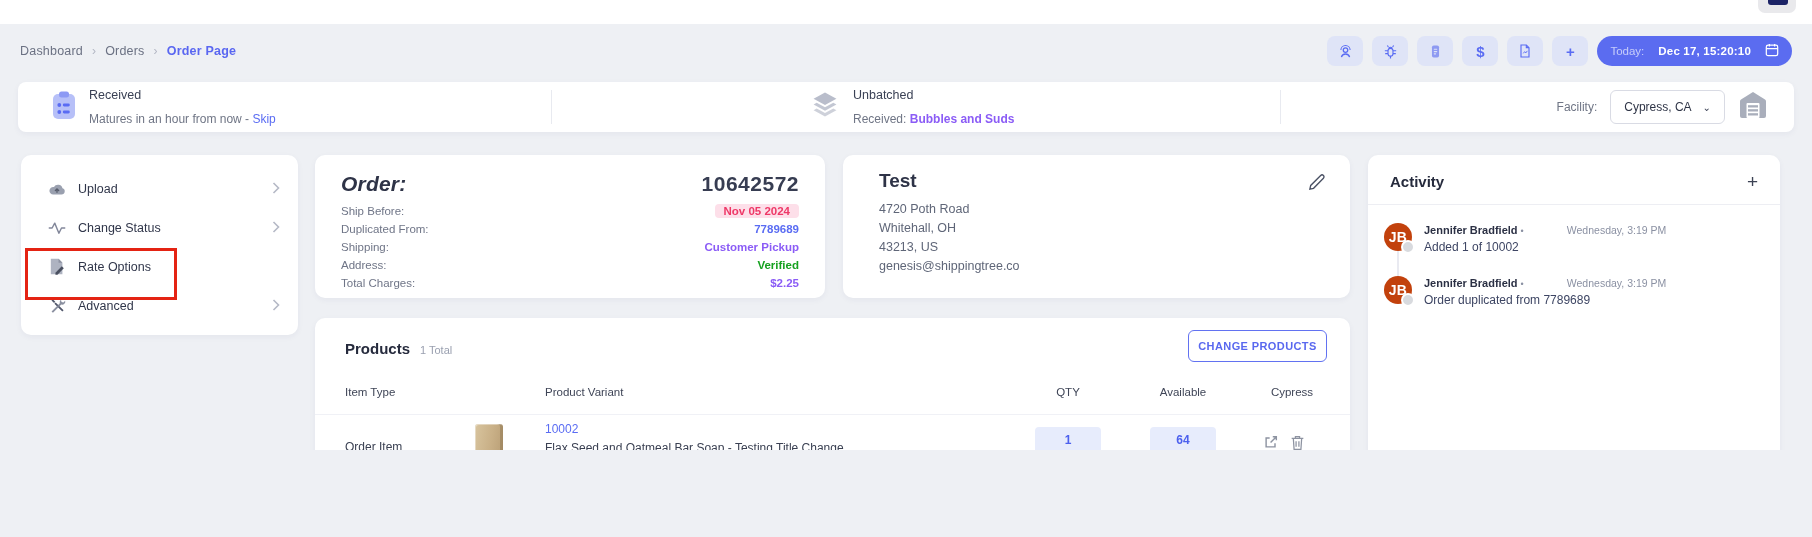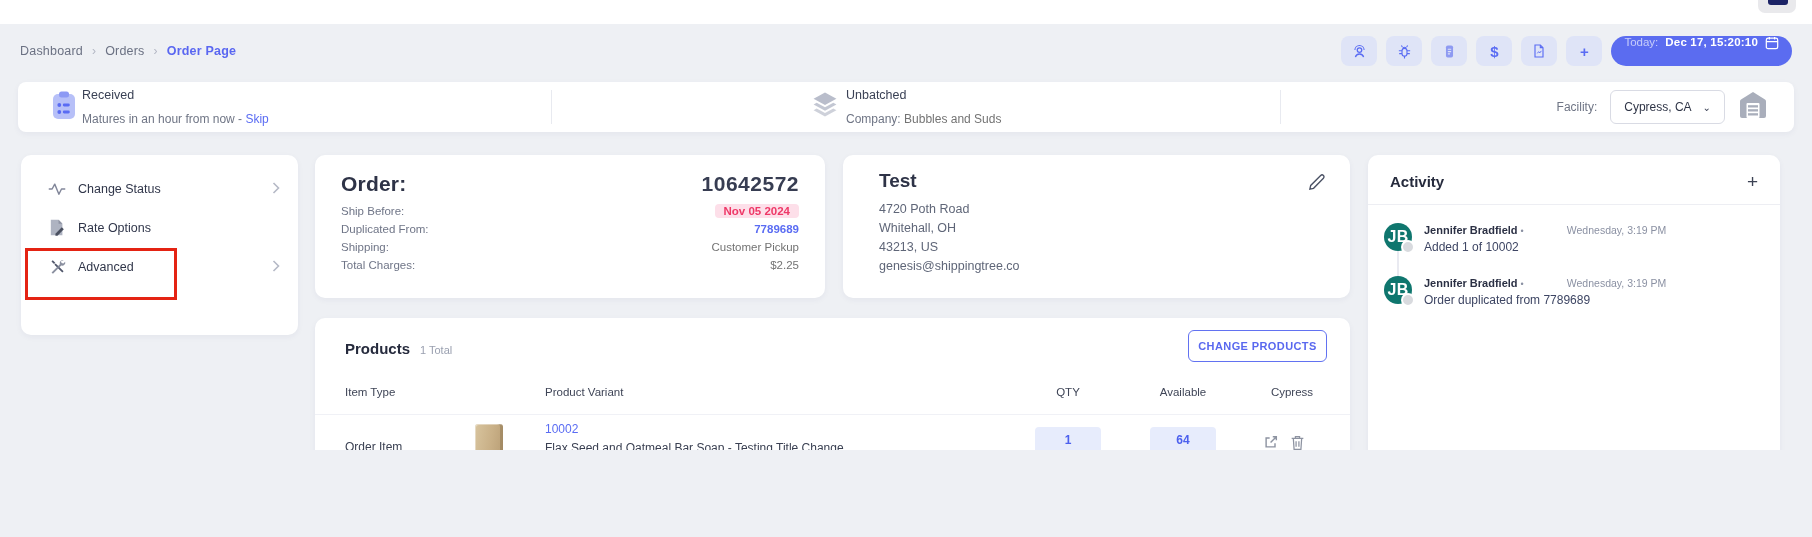--- a/index.html
+++ b/index.html
@@ -12,77 +12,77 @@
 
   
   .breadcrumb{position:absolute;left:20px;top:44px;display:flex;align-items:center;gap:9px;font-size:12.5px;color:#6b7183;letter-spacing:.2px;}
   .breadcrumb .sep{color:#b3b7c4;font-size:12px;}
   .breadcrumb .current{color:#5a67f1;font-weight:bold;}
 
   
   .toolbar{position:absolute;right:20px;top:36px;display:flex;align-items:center;gap:9px;}
   .tool-btn{width:36px;height:30px;border-radius:8px;background:#dfe4f7;color:#5a6cf3;display:flex;align-items:center;justify-content:center;font-size:15px;font-weight:bold;}
   .tool-btn svg{display:block;}
-  .date-btn{height:30px;border-radius:15px;background:#5b6cf0;color:#fff;display:flex;gap:7px;padding:0 13px;font-size:11.5px;}
+  .date-btn{height:30px;border-radius:15px;background:#5b6cf0;color:#fff;display:flex;align-items:center;gap:14px;padding:0 13px;font-size:11.5px;}
   .date-btn .prefix{color:rgba(255,255,255,.65);}
   .date-btn .dt{font-weight:bold;letter-spacing:.2px;}
 
   
   .card{position:absolute;background:#fff;border-radius:10px;box-shadow:0 2px 6px rgba(30,40,90,.05);}
 
   
   #statusbar{left:18px;top:82px;width:1776px;height:50px;border-radius:8px;}
-  .st-sec{position:absolute;top:0;height:50px;display:flex;align-items:center;gap:6px;}
+  .st-sec{position:absolute;top:0;height:50px;display:flex;align-items:center;gap:13px;}
   .st-title{font-size:12.5px;color:#3a4155;font-weight:500;line-height:16px;}
   .st-sub{font-size:12px;color:#6f7585;line-height:16px;margin-top:8px;}
   .st-link{color:#5a6cf3;cursor:pointer;}
   .v-div{position:absolute;top:8px;width:1px;height:34px;background:#e8eaf0;}
   .facility{position:absolute;right:26px;top:0;height:50px;display:flex;align-items:center;gap:13px;}
   .fac-label{font-size:12px;color:#6f7585;}
   .fac-select{height:32px;border:1px solid #d9dbe4;border-radius:6px;background:#fff;display:flex;align-items:center;gap:11px;padding:0 13px;font-size:12px;color:#2f3547;cursor:pointer;}
   .fac-select .chev{color:#3a4155;font-size:10px;}
 
   
   #sidebar{left:21px;top:155px;width:277px;height:180px;padding-top:14px;box-sizing:border-box;}
   .side-item{position:relative;height:39px;display:flex;align-items:center;padding:0 18px 0 26px;cursor:pointer;}
   .side-icon{width:20px;display:flex;justify-content:center;}
   .side-label{margin-left:11px;font-size:12.5px;color:#30364a;font-weight:500;flex:1;}
   .side-chev{color:#b5b9c6;}
   .red-box{position:absolute;left:25px;top:248px;width:146px;height:46px;border:3px solid #e42313;z-index:30;}
 
   
   #order-card{left:315px;top:155px;width:510px;height:143px;padding:17px 26px;box-sizing:border-box;}
   .order-head{display:flex;justify-content:space-between;align-items:baseline;}
-  .order-title{font-size:21px;font-weight:bold;color:#2e3347;letter-spacing:.2px;}
+  .order-title{font-size:21px;font-weight:bold;color:#2e3347;letter-spacing:.2px;font-style:italic;}
   .order-number{font-size:21px;font-weight:bold;color:#373d52;letter-spacing:.5px;}
   .order-rows{margin-top:6px;display:flex;flex-direction:column;}
   .o-row{display:flex;justify-content:space-between;align-items:center;height:18px;font-size:11.5px;}
   .o-label{color:#6f7587;}
   .pill-pink{background:#fddfe9;color:#ee3867;font-weight:bold;padding:1px 9px;border-radius:4px;}
   .val-link{color:#5a6cf3;font-weight:600;cursor:pointer;}
-  .val-bold{color:#737373;font-weight:normal;}
+  .val-bold{color:#8b5cf6;font-weight:bold;}
   .val-green{color:#16a120;font-weight:bold;}
 
   
   #recipient-card{left:843px;top:155px;width:507px;height:143px;padding:15px 36px;box-sizing:border-box;}
   .rcp-name{font-size:19px;font-weight:bold;color:#2e3347;}
   .rcp-line{font-size:12.5px;color:#5f6678;line-height:19px;}
   .rcp-lines{margin-top:8px;}
   .edit-btn{position:absolute;right:24px;top:18px;cursor:pointer;}
 
   
   #activity-card{left:1368px;top:155px;width:412px;height:400px;}
   .act-head{display:flex;justify-content:space-between;align-items:center;padding:18px 22px 14px 22px;}
   .act-title{font-size:15px;font-weight:700;color:#262b3d;}
   .act-add{font-size:19px;color:#3c4254;cursor:pointer;line-height:14px;}
   .act-div{height:1px;background:#edeef3;}
   .act-body{position:relative;padding:18px 16px 0 16px;}
   .act-line{position:absolute;left:29px;top:30px;width:2px;height:66px;background:#e9eaf1;}
   .act-entry{position:relative;display:flex;gap:12px;margin-bottom:20px;}
-  .avatar{position:relative;width:28px;height:28px;border-radius:50%;background:#0f766e;color:#fff;font-size:16px;font-weight:bold;display:flex;align-items:center;justify-content:center;letter-spacing:.3px;flex:0 0 28px;}
+  .avatar{position:relative;width:28px;height:28px;border-radius:50%;background:#c2410c;color:#fff;font-size:14px;font-weight:bold;display:flex;align-items:center;justify-content:center;letter-spacing:.3px;flex:0 0 28px;}
   .status-dot{position:absolute;right:-3px;bottom:-3px;width:10px;height:10px;border-radius:50%;background:#d8dade;border:2px solid #fff;}
   .act-meta{font-size:11px;color:#2b3044;font-weight:bold;line-height:15px;white-space:nowrap;}
   .act-meta .dot{color:#8b91a3;font-weight:normal;font-size:9px;}
   .act-meta .time{color:#8b91a3;font-weight:normal;font-size:10.5px;margin-left:40px;}
   .act-text{font-size:12px;color:#3d4563;line-height:17px;}
 
   
   #products-card{left:315px;top:318px;width:1035px;height:174px;}
   .prod-title-row{position:absolute;left:30px;top:22px;display:flex;align-items:baseline;gap:10px;}
   .prod-title{font-size:15px;font-weight:600;color:#262b3d;}
@@ -196,21 +196,21 @@
     <div class="v-div" style="left:533px;"></div>
     <div class="st-sec" style="left:792px;">
       <span><svg width="30" height="27" viewBox="0 0 28 26" fill="#b9bdcb">
             <path d="M14 0.5 25 6.5 14 12.5 3 6.5z"></path>
             <path d="M25 12l-11 6-11-6 3-1.6L14 14.7l8-4.3z" opacity=".85"></path>
             <path d="M25 17.5l-11 6-11-6 3-1.6L14 20.2l8-4.3z" opacity=".7"></path>
           </svg></span>
       <div>
         <div class="st-title">Unbatched</div>
         <div class="st-sub">
-          <span>Company:</span>
+          <span>Received:</span>
           <span class="val-bold" style="font-size:12px;">Bubbles and Suds</span>
         </div>
       </div>
     </div>
     <div class="v-div" style="left:1262px;"></div>
     <div class="facility">
       <span class="fac-label">Facility:</span>
       <div class="fac-select">
         <span>Cypress, CA</span>
         <span class="chev">⌄</span>
@@ -221,20 +221,32 @@
             <rect x="10" y="15.2" width="10" height="2.3" fill="#a9aebb"></rect>
             <rect x="10" y="19.2" width="10" height="2.3" fill="#a9aebb"></rect>
             <rect x="10" y="23.2" width="10" height="2.3" fill="#a9aebb"></rect>
           </svg></span>
     </div>
   </div>
 
   <div id="sidebar" class="card">
     <div class="side-item">
       <span class="side-icon">
+          <svg width="18" height="15" viewBox="0 0 24 18">
+            <path d="M7 17a5 5 0 1 1 .9-9.9A6.2 6.2 0 0 1 19.3 8.6 4.3 4.3 0 0 1 18 17z" fill="#9aa0af"></path>
+            <path d="M12 14V9.5M12 9.5 9.8 11.6M12 9.5l2.2 2.1" stroke="#565c6c" stroke-width="1.7" fill="none" stroke-linecap="round"></path>
+          </svg>
+        </span>
+      <span class="side-label">Upload</span>
+      <span class="side-chev"><svg width="8" height="12" viewBox="0 0 8 12" fill="none" stroke="currentColor" stroke-width="1.6">
+            <path d="M1.5 1l5 5-5 5"></path>
+          </svg></span>
+    </div>
+    <div class="side-item">
+      <span class="side-icon">
           <svg width="18" height="14" viewBox="0 0 24 16" fill="none" stroke="#82879a" stroke-width="1.9" stroke-linejoin="round">
             <path d="M1 8h4.5L9 1.5 14.5 15 18 8h5"></path>
           </svg>
         </span>
       <span class="side-label">Change Status</span>
       <span class="side-chev"><svg width="8" height="12" viewBox="0 0 8 12" fill="none" stroke="currentColor" stroke-width="1.6">
             <path d="M1.5 1l5 5-5 5"></path>
           </svg></span>
     </div>
     <div class="side-item">
@@ -272,20 +284,24 @@
         <span class="o-label">Ship Before:</span>
         <span class="pill-pink">Nov 05 2024</span>
       </div>
       <div class="o-row">
         <span class="o-label">Duplicated From:</span>
         <span class="val-link">7789689</span>
       </div>
       <div class="o-row">
         <span class="o-label">Shipping:</span>
         <span class="val-bold">Customer Pickup</span>
+      </div>
+      <div class="o-row">
+        <span class="o-label">Address:</span>
+        <span class="val-green">Verified</span>
       </div>
       <div class="o-row">
         <span class="o-label">Total Charges:</span>
         <span class="val-bold">$2.25</span>
       </div>
     </div>
   </div>
 
   <div id="recipient-card" class="card">
     <div class="rcp-name">Test</div>

